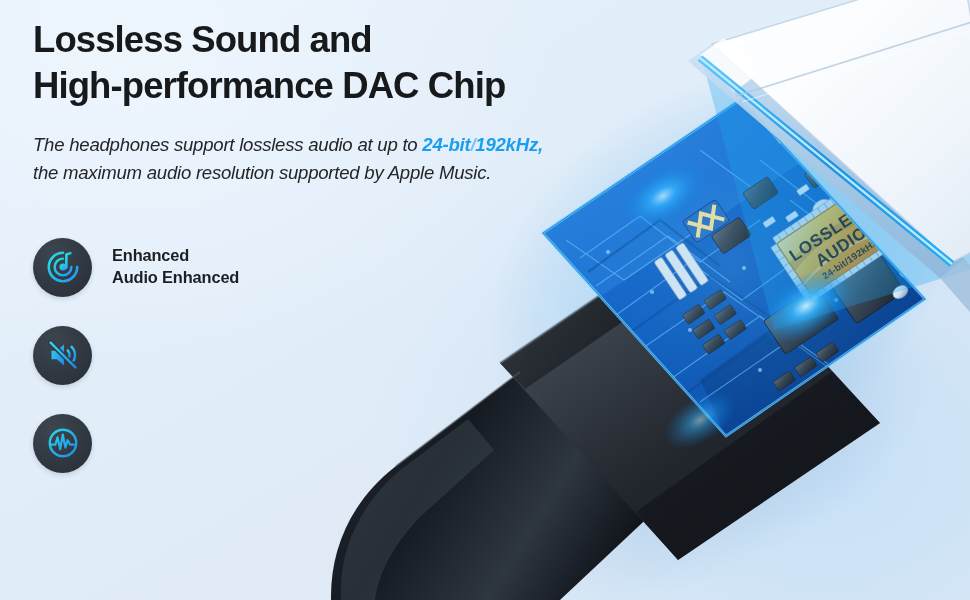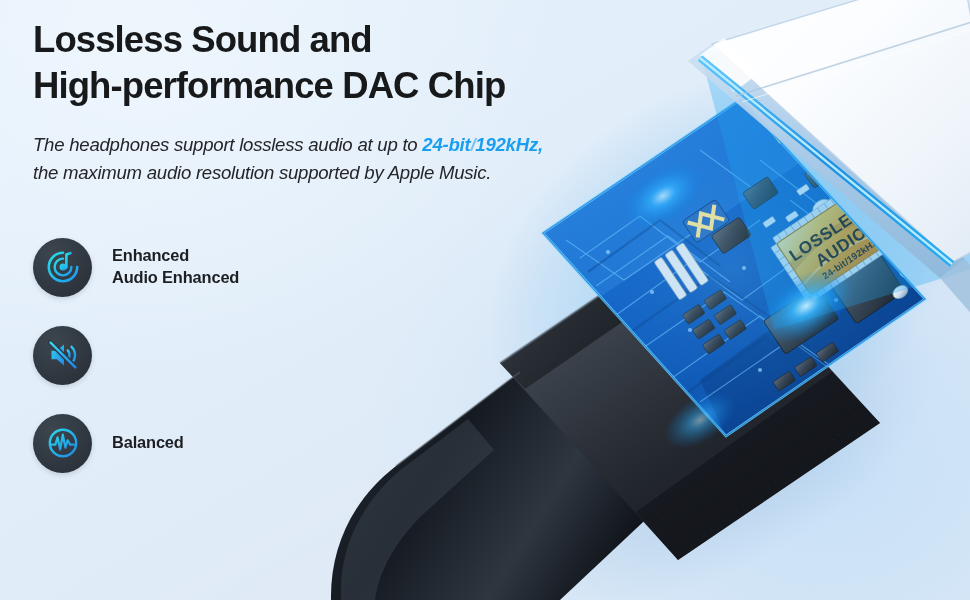--- a/index.html
+++ b/index.html
@@ -490,19 +490,18 @@
               <linearGradient id="icg3" x1="0" y1="0" x2="1" y2="1">
                 <stop offset="0" stop-color="#2ad8e8"></stop>
                 <stop offset="1" stop-color="#1f8be9"></stop>
               </linearGradient>
             </defs>
             <circle cx="18" cy="18" r="13.2" fill="none" stroke="url(#icg3)" stroke-width="2.4"></circle>
             <path d="M6.2 19.6 L10.4 19.6 L12.6 12.4 L15.2 24.4 L17.8 9.6 L20.4 22.6 L22.6 15.2 L25.2 19.6 L29.8 19.6" fill="none" stroke="url(#icg3)" stroke-width="2.2" stroke-linecap="round" stroke-linejoin="round"></path>
           </svg>
         </div>
         <div class="f-label">
-          <span class="ln">Balanced</span>
         </div>
       </div>
 
     </div>
   </div>
 </div>
 
 </body></html>

